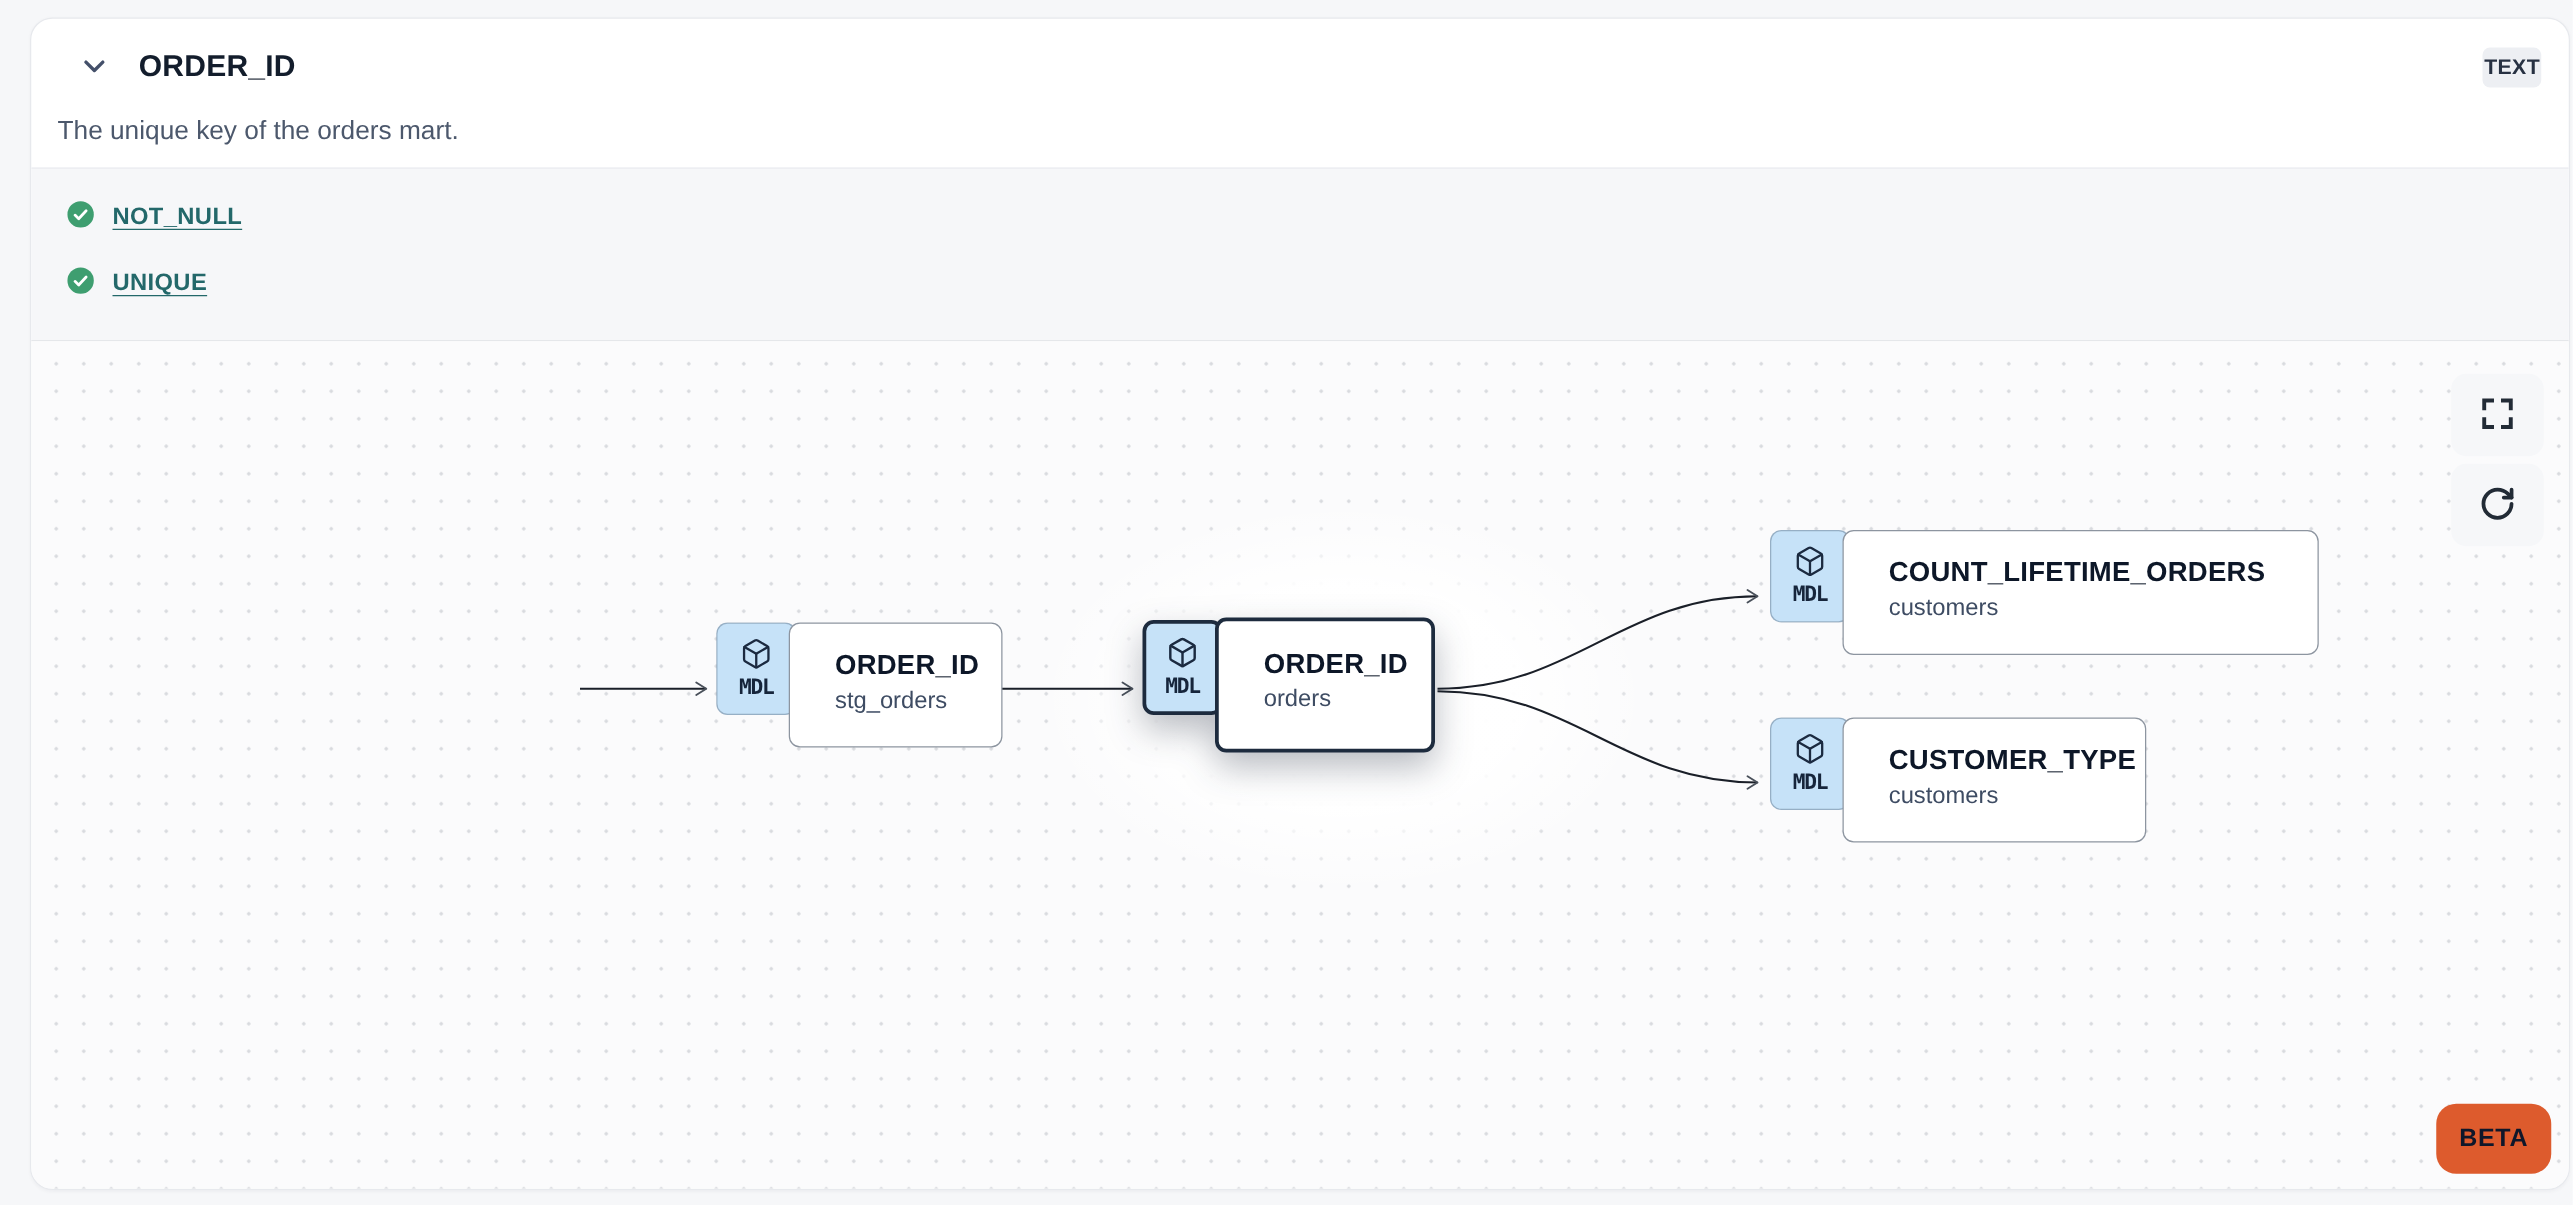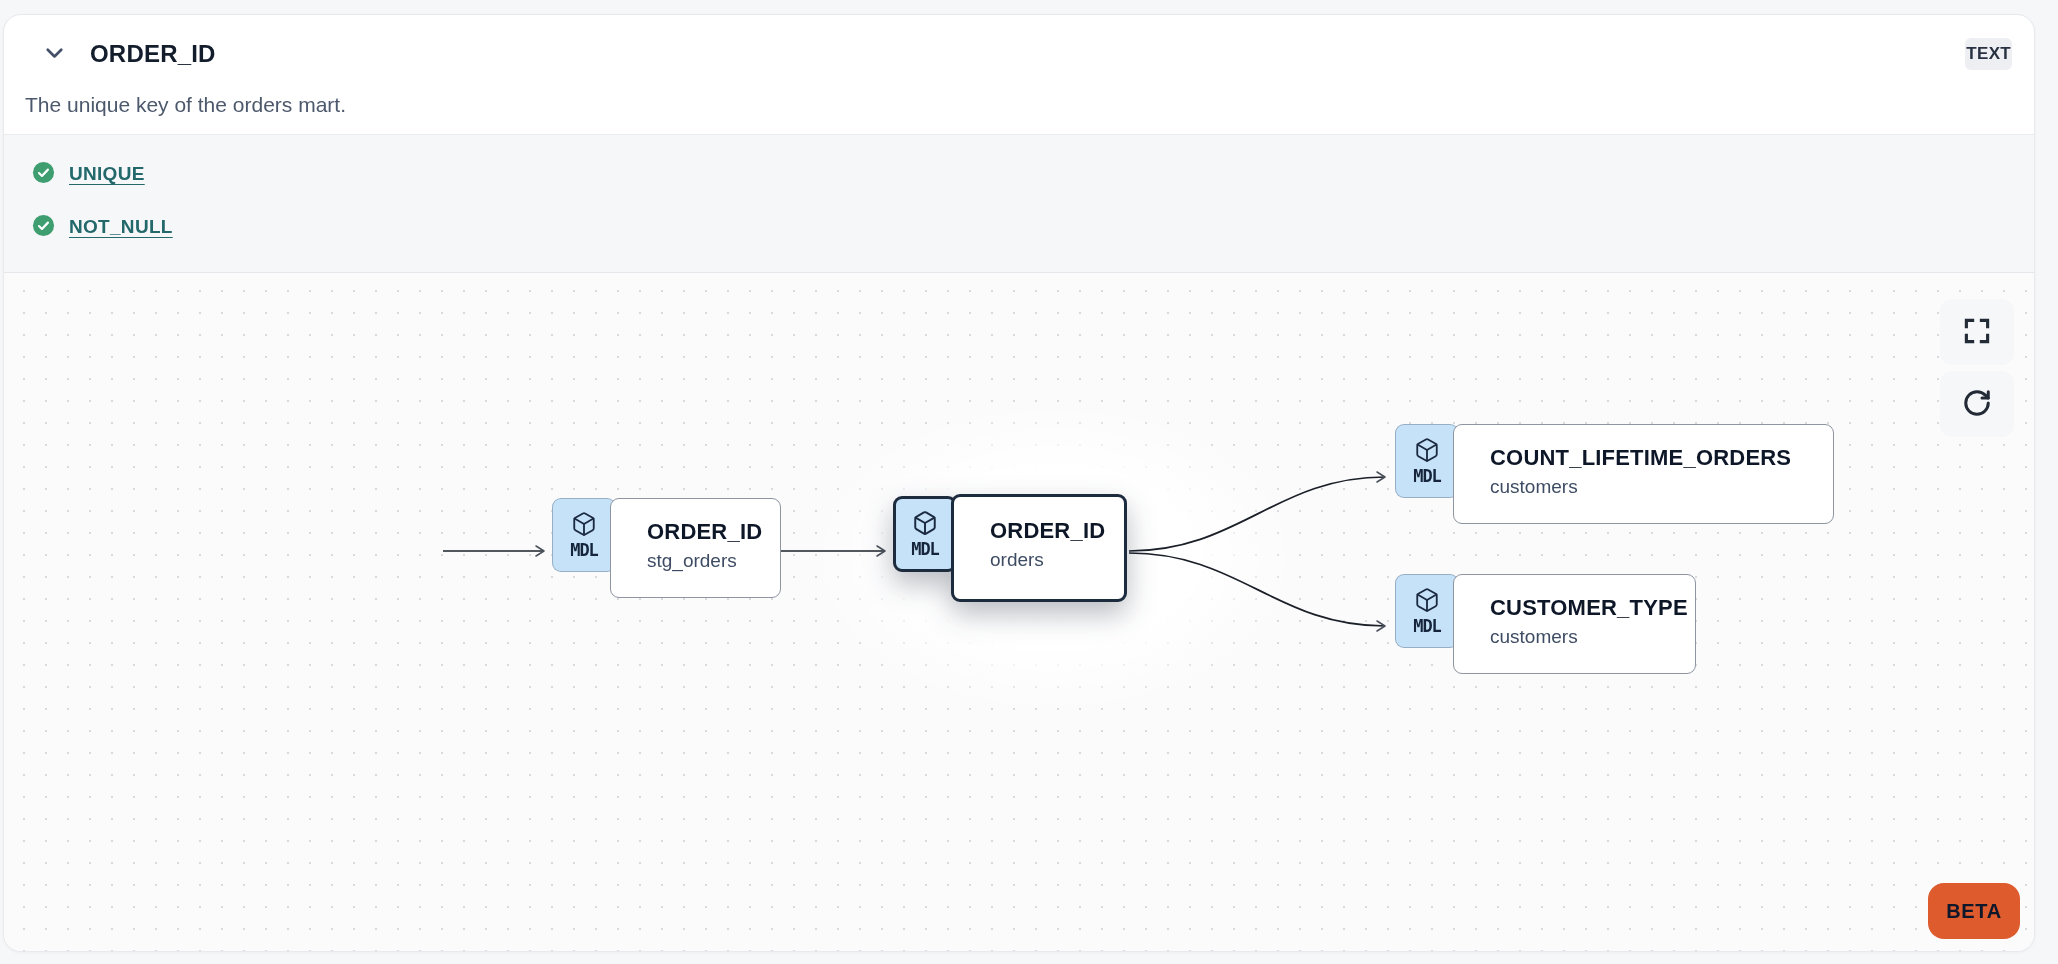--- a/index.html
+++ b/index.html
@@ -4,21 +4,21 @@
 <style>
   html,body{margin:0;padding:0;}
   body{
     width:2058px;height:964px;
     background:#f6f7f9;
     font-family:"Liberation Sans", sans-serif;
     overflow:hidden;
     position:relative;
   }
   .card{
-    position:absolute;left:3px;top:14px;width:2030px;height:936px;
+    position:absolute;left:24px;top:14px;width:2030px;height:936px;
     background:#ffffff;border:1px solid #e7e9ed;border-radius:18px;
     box-shadow:0 1px 3px rgba(15,23,42,.04);
     overflow:hidden;
   }
   
   .header{height:119px;box-sizing:border-box;}
   .header-row{display:flex;align-items:center;padding:24px 22px 0 36px;height:30px;}
   .chev-btn{width:28px;height:28px;border:none;background:transparent;display:flex;align-items:center;justify-content:center;cursor:pointer;padding:0;}
   .page-title{margin-left:22px;font-size:24px;font-weight:700;color:#131d2c;letter-spacing:.2px;}
   .type-badge{margin-left:auto;background:#edeff3;color:#273142;font-size:17px;font-weight:700;border-radius:6px;padding:6px 1px;letter-spacing:.3px;}
@@ -98,30 +98,30 @@
   </div>
 
   <div class="tests">
     <div class="test-row">
       <span>
         <svg width="23" height="23" viewBox="0 0 24 24">
             <circle cx="12" cy="12" r="11" fill="#3E9E70"></circle>
             <path d="M7.3 12.6l3.1 3 6.2-6.6" stroke="#fff" stroke-width="2.3" fill="none" stroke-linecap="round" stroke-linejoin="round"></path>
           </svg>
       </span>
-      <span class="test-link">UNIQUE</span>
+      <span class="test-link">NOT_NULL</span>
     </div>
     <div class="test-row">
       <span>
         <svg width="23" height="23" viewBox="0 0 24 24">
             <circle cx="12" cy="12" r="11" fill="#3E9E70"></circle>
             <path d="M7.3 12.6l3.1 3 6.2-6.6" stroke="#fff" stroke-width="2.3" fill="none" stroke-linecap="round" stroke-linejoin="round"></path>
           </svg>
       </span>
-      <span class="test-link">NOT_NULL</span>
+      <span class="test-link">UNIQUE</span>
     </div>
   </div>
 
   <div class="canvas">
 
     <div class="glow"></div>
 
     <svg class="edges" width="2030" height="678">
       <defs>
         <marker id="arrow" markerUnits="userSpaceOnUse" markerWidth="22" markerHeight="22" refX="0" refY="0" orient="auto" viewBox="-11 -11 22 22">

